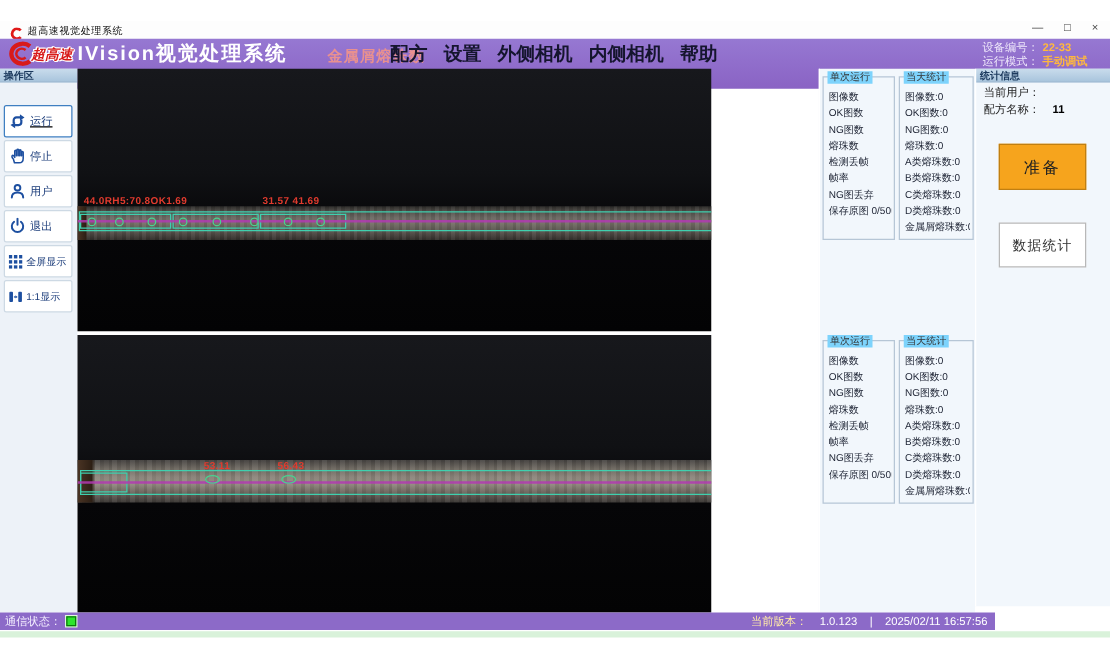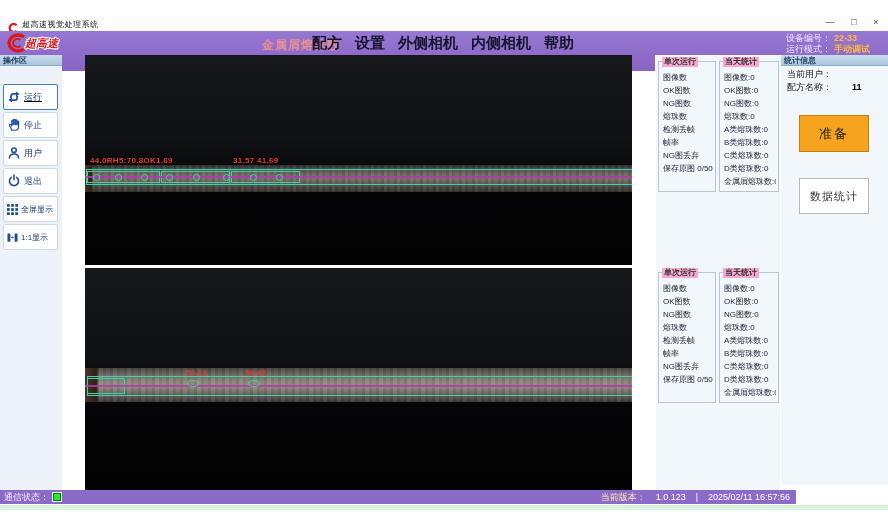--- a/index.html
+++ b/index.html
@@ -32,22 +32,22 @@
   .panel-header { height:11px; background:linear-gradient(180deg,#c9dcec,#a9c5dd); font-size:8px; font-weight:bold;
     color:#1c3a5e; line-height:11px; padding-left:3px; border-bottom:1px solid #8fb0cc; }
   .side-btn { position:absolute; left:3px; width:55px; height:26px; background:#fff; border:1px solid #cdd9e4;
     border-radius:2px; display:flex; align-items:center; padding-left:3px; gap:3px; cursor:default; }
   .side-btn.active { border-color:#3f7fc1;text-decoration:underline; }
   .side-btn .lbl { font-size:9px; color:#1b3c7a; white-space:nowrap; }
   .side-btn.small .lbl { font-size:8px; }
   .b1{top:29px}.b2{top:57px}.b3{top:85px}.b4{top:113px}.b5{top:141px}.b6{top:169px}
 
   
-  .cam { position:absolute; left:62px; width:547px; overflow:hidden;
-    background:linear-gradient(180deg,#17181c 0%,#101114 40%,#060608 60%,#030304 100%);margin-left:23px; }
+  .cam { position:absolute; left:62px; width:507px; overflow:hidden;
+    background:linear-gradient(180deg,#17181c 0%,#101114 40%,#060608 60%,#030304 100%); }
   .cam-top { top:55px; height:210px; }
   .cam-bottom { top:268px; height:222px; }
   .strip { position:absolute; left:0; width:593px; }
   .cam-top .strip { top:110px; height:27px;
     background:
       repeating-linear-gradient(90deg, rgba(255,255,255,.05) 0 3px, rgba(0,0,0,.06) 3px 6px, rgba(255,255,255,.02) 6px 10px, rgba(0,0,0,.09) 10px 13px),
       linear-gradient(180deg,#2b2a28 0%,#57544f 18%,#6e6a64 35%,#767068 50%,#5d5852 72%,#332f2b 100%); }
   .cam-bottom .strip { top:100px; height:34px;
     background:
       repeating-linear-gradient(90deg, rgba(255,255,255,.06) 0 4px, rgba(0,0,0,.05) 4px 7px, rgba(255,255,255,.02) 7px 11px, rgba(0,0,0,.08) 11px 14px),
@@ -57,34 +57,34 @@
   .cam-top .strip-endcap { top:110px; height:27px; width:8px; }
   .roi { position:absolute; border:1px solid #3fd0ae; }
   .scanline { position:absolute; height:2px; background:#b23ab2; opacity:.85; }
   .bead { position:absolute; width:7px; height:7px; border:1px solid #49d28f; border-radius:50%; }
   .bead-ellipse { position:absolute; width:12px; height:7px; border:1px solid #49d28f; border-radius:50%; }
   .annot { position:absolute; font-size:8px; font-weight:bold; color:#e23b2e; white-space:nowrap; letter-spacing:.3px; }
 
   
   .stats-col { position:absolute; left:655px; top:55px; width:125px; height:435px; background:#f2f7fc; border-left:1px solid #fff; }
   .groupbox { position:absolute; border:1px solid #b6c6d6; }
-  .gb-title { position:absolute; top:-5px; left:3px; background:#f9a8d4; padding:0 2px; font-size:8px; color:#333; line-height:10px; white-space:nowrap;font-weight:bold; }
+  .gb-title { position:absolute; top:-5px; left:3px; background:#7dd3fc; padding:0 2px; font-size:8px; color:#333; line-height:10px; white-space:nowrap; }
   .gb-rows { padding:9px 2px 0 4px; }
   .gb-row { font-size:8px; color:#222838; line-height:13px; white-space:nowrap; overflow:hidden; }
   .gb-sr { left:2px; width:58px; height:131px; }
   .gb-td { left:63px; width:60px; height:131px; }
   .sec-top .groupbox { top:6px; }
   .sec-bot .groupbox { top:217px; }
 
   
   .info-panel { position:absolute; left:780px; top:55px; width:108px; height:430px; background:#f2f7fc; border-left:1px solid #fff; }
   .info-row { position:absolute; left:6px; font-size:9px; color:#222; white-space:nowrap; }
   .ir-user { top:13px; }
   .ir-recipe { top:26px; }
-  .ir-recipe .val { font-weight:bold; color:#000; margin-left:20px; }
+  .ir-recipe .val { font-weight:bold; color:#000; margin-left:10px; }
   .btn-prepare { position:absolute; left:18px; top:60px; width:70px; height:37px; background:#f6a41d;
     border:1px solid #c07f12; font-size:13px; color:#222; display:flex; align-items:center; justify-content:center;
     letter-spacing:2px; cursor:default; }
   .btn-datastats { position:absolute; left:18px; top:123px; width:70px; height:36px; background:#fff;
     border:1px solid #b8b8b8; font-size:11px; color:#333; display:flex; align-items:center; justify-content:center;
     letter-spacing:1px; cursor:default; }
 
   
   .statusbar { position:absolute; left:0; top:490px; width:796px; height:14px; background:#8c6ac8; }
   .sb-left { position:absolute; left:4px; top:0; height:14px; display:flex; align-items:center; gap:4px; }
@@ -116,20 +116,21 @@
   </div>
 
   <div class="header">
     <div class="brand">
       <svg width="26" height="22" viewBox="0 0 26 22">
         <path d="M21 5 A9 8 0 1 0 21 17" stroke="#d81a1a" stroke-width="3.4" fill="none"></path>
         <path d="M17.5 8 A4.5 4 0 1 0 17.5 14" stroke="#d81a1a" stroke-width="2" fill="none"></path>
       </svg>
       <span class="brand-text">超高速</span>
     </div>
+    <span class="header-title">IVision视觉处理系统</span>
     <span class="header-subtitle">金属屑熔珠数</span>
     <nav class="menu">
       <span>配方</span>
       <span>设置</span>
       <span>外侧相机</span>
       <span>内侧相机</span>
       <span>帮助</span>
     </nav>
     <div class="device-info">
       <div><span class="lbl">设备编号：</span><span class="val">22-33</span></div>

